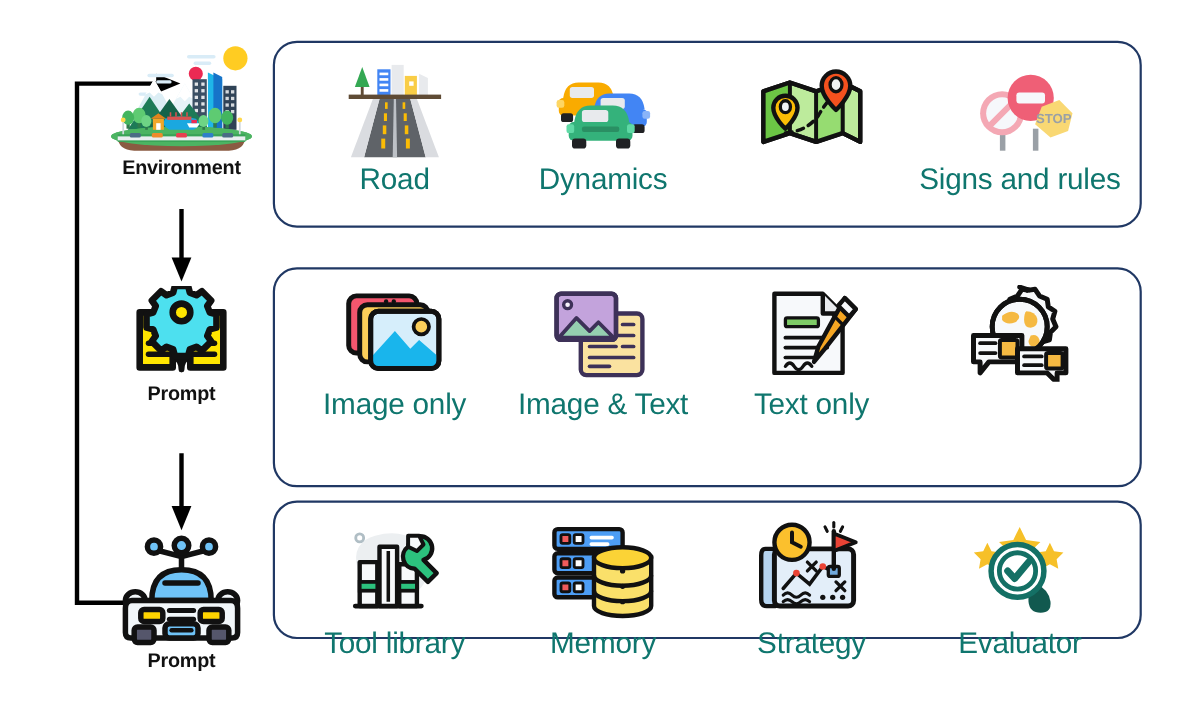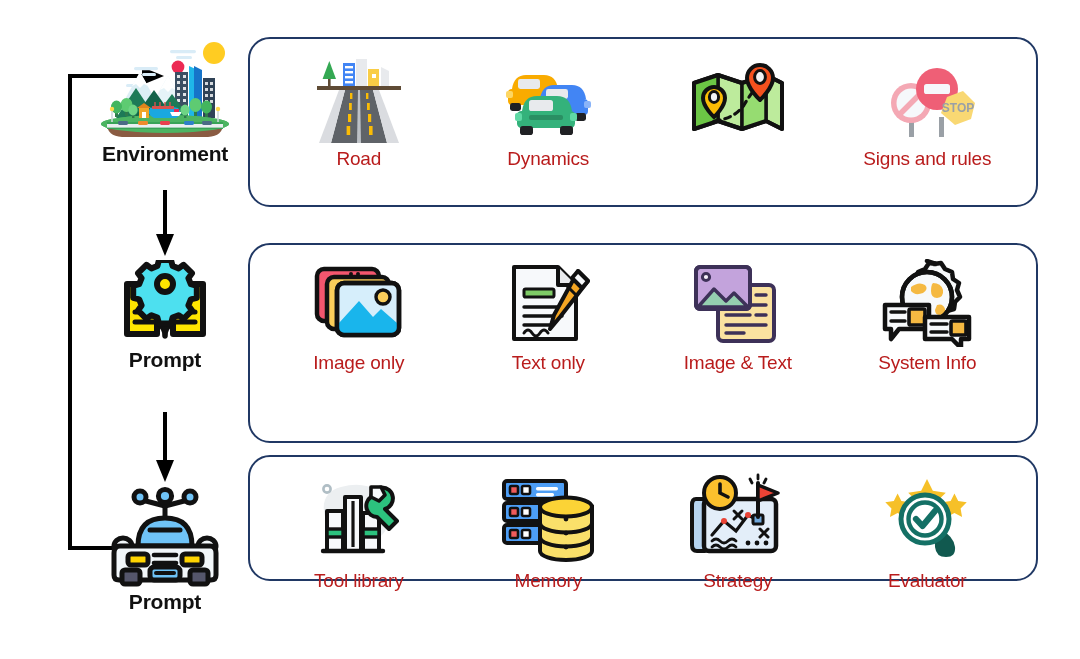--- a/index.html
+++ b/index.html
@@ -30,21 +30,21 @@
     left: 34px;
     text-align: center;
   }
   .node-icon {
     height: 108px;
     display: flex;
     align-items: center;
     justify-content: center;
   }
   .node-label {
-    font-size: 21px;
+    font-size: 18px;
     font-weight: bold;
     color: #111111;
     letter-spacing: -0.2px;
     margin-top: 1px;
     line-height: 1;
   }
   #node-environment { top: 4px; }
   #node-prompt      { top: 226px; }
   #node-agent       { top: 452px; }
   #node-prompt .node-icon  { height: 92px; }
@@ -84,22 +84,22 @@
   }
   .cell-icon {
     height: 96px;
     display: flex;
     align-items: center;
     justify-content: center;
   }
   #group-2 .cell-icon { height: 92px; }
   #group-3 .cell-icon { height: 100px; }
   .cell-label {
-    font-size: 19px;
-    color: #b91c1c;
+    font-size: 27px;
+    color: #0f766e;
     line-height: 1.05;
     white-space: nowrap;
     letter-spacing: -0.2px;
   }
   #group-1 .cell-label { margin-top: 2px; }
   #group-2 .cell-label { margin-top: 4px; }
   #group-3 .cell-label { margin-top: 2px; }
 </style>
 </head>
 <body>
@@ -469,47 +469,20 @@
             <circle cx="44" cy="15" r="2"></circle>
             <circle cx="51" cy="15" r="2"></circle>
           </g>
         </svg>
       </div>
       <div class="cell-label">Image only</div>
     </div>
 
     <div class="cell">
       <div class="cell-icon">
-        <svg width="96" height="88" viewBox="0 0 96 88">
-
-          <path d="M 14 8 h 44 l 18 18 v 54 h -62 z" fill="#f7f9fb" stroke="#111" stroke-width="4" stroke-linejoin="round"></path>
-          <path d="M 58 8 L 58 26 L 76 26" fill="#e8eaed" stroke="#111" stroke-width="4" stroke-linejoin="round"></path>
-
-          <rect x="24" y="30" width="30" height="8" rx="1.6" fill="#7ecb66" stroke="#111" stroke-width="3"></rect>
-
-          <g stroke="#111" stroke-width="3.4" stroke-linecap="round">
-            <line x1="24" y1="48" x2="62" y2="48"></line>
-            <line x1="24" y1="57" x2="62" y2="57"></line>
-            <line x1="24" y1="66" x2="52" y2="66"></line>
-          </g>
-
-          <path d="M 24 74 q 4 -6 8 0 q 4 6 8 0 q 4 -6 8 0" fill="none" stroke="#111" stroke-width="3" stroke-linecap="round"></path>
-
-          <g>
-            <path d="M 78 12 L 88 22 L 60 58 L 50 70 L 54 56 Z" fill="#f5a623" stroke="#111" stroke-width="4" stroke-linejoin="round"></path>
-            <path d="M 78 12 L 88 22 L 82 29 L 72 19 Z" fill="#f7f9fb" stroke="#111" stroke-width="4" stroke-linejoin="round"></path>
-            <line x1="67" y1="27" x2="76" y2="36" stroke="#111" stroke-width="3"></line>
-          </g>
-        </svg>
-      </div>
-      <div class="cell-label">Text only</div>
-    </div>
-
-    <div class="cell">
-      <div class="cell-icon">
         <svg width="104" height="88" viewBox="0 0 104 88">
 
           <rect x="32" y="26" width="56" height="56" rx="5" fill="#fae2a0" stroke="#3d3158" stroke-width="4"></rect>
           <g stroke="#3d3158" stroke-width="3.4" stroke-linecap="round">
             <line x1="40" y1="36" x2="64" y2="36"></line>
             <line x1="70" y1="36" x2="80" y2="36"></line>
             <line x1="40" y1="46" x2="80" y2="46"></line>
             <line x1="40" y1="56" x2="64" y2="56"></line>
             <line x1="70" y1="56" x2="80" y2="56"></line>
             <line x1="40" y1="66" x2="80" y2="66"></line>
@@ -520,20 +493,47 @@
           <circle cx="20" cy="18" r="3.6" fill="#f6f2fa" stroke="#3d3158" stroke-width="3"></circle>
           <path d="M 12 48 L 28 30 L 40 42 L 48 34 L 62 48 Z" fill="#95cfb0" stroke="#3d3158" stroke-width="3.4" stroke-linejoin="round"></path>
           <rect x="10" y="8" width="54" height="42" rx="4" fill="none" stroke="#3d3158" stroke-width="4"></rect>
         </svg>
       </div>
       <div class="cell-label">Image &amp; Text</div>
     </div>
 
     <div class="cell">
       <div class="cell-icon">
+        <svg width="96" height="88" viewBox="0 0 96 88">
+
+          <path d="M 14 8 h 44 l 18 18 v 54 h -62 z" fill="#f7f9fb" stroke="#111" stroke-width="4" stroke-linejoin="round"></path>
+          <path d="M 58 8 L 58 26 L 76 26" fill="#e8eaed" stroke="#111" stroke-width="4" stroke-linejoin="round"></path>
+
+          <rect x="24" y="30" width="30" height="8" rx="1.6" fill="#7ecb66" stroke="#111" stroke-width="3"></rect>
+
+          <g stroke="#111" stroke-width="3.4" stroke-linecap="round">
+            <line x1="24" y1="48" x2="62" y2="48"></line>
+            <line x1="24" y1="57" x2="62" y2="57"></line>
+            <line x1="24" y1="66" x2="52" y2="66"></line>
+          </g>
+
+          <path d="M 24 74 q 4 -6 8 0 q 4 6 8 0 q 4 -6 8 0" fill="none" stroke="#111" stroke-width="3" stroke-linecap="round"></path>
+
+          <g>
+            <path d="M 78 12 L 88 22 L 60 58 L 50 70 L 54 56 Z" fill="#f5a623" stroke="#111" stroke-width="4" stroke-linejoin="round"></path>
+            <path d="M 78 12 L 88 22 L 82 29 L 72 19 Z" fill="#f7f9fb" stroke="#111" stroke-width="4" stroke-linejoin="round"></path>
+            <line x1="67" y1="27" x2="76" y2="36" stroke="#111" stroke-width="3"></line>
+          </g>
+        </svg>
+      </div>
+      <div class="cell-label">Text only</div>
+    </div>
+
+    <div class="cell">
+      <div class="cell-icon">
         <svg width="104" height="88" viewBox="0 0 104 88">
 
           <g>
             <path d="M 52 2 l 7 3 7 -1 4 6 7 3 1 7 6 4 -2 7 3 7 -5 5 -1 7 -7 2 -5 5 -7 -2 -7 2
                      -5 -5 -7 -2 -1 -7 -5 -5 3 -7 -2 -7 6 -4 1 -7 7 -3 4 -6 7 1 z" fill="#f7f9fb" stroke="#111" stroke-width="4.5" stroke-linejoin="round"></path>
             <circle cx="52" cy="38" r="25" fill="#f7f9fb" stroke="#111" stroke-width="4.5"></circle>
           </g>
 
           <g fill="#f5b942">
             <path d="M 36 28 q 8 -6 14 -2 q 4 4 -2 8 q -8 3 -12 -2 z"></path>
@@ -555,21 +555,20 @@
           <g>
             <path d="M 50 58 h 44 v 22 h -8 v 9 l -9 -9 h -27 z" fill="#f7f9fb" stroke="#111" stroke-width="4.5" stroke-linejoin="round"></path>
             <g stroke="#111" stroke-width="3.4" stroke-linecap="round">
               <line x1="56" y1="65" x2="72" y2="65"></line>
               <line x1="56" y1="73" x2="72" y2="73"></line>
             </g>
             <rect x="76" y="62" width="15" height="14" rx="1.6" fill="#f5b942" stroke="#111" stroke-width="3.6"></rect>
           </g>
         </svg>
       </div>
-      <div class="cell-label">System Info</div>
     </div>
   </div>
 
   <div class="group-box" id="group-3">
 
     <div class="cell">
       <div class="cell-icon">
         <svg width="100" height="92" viewBox="0 0 100 92">
 
           <path d="M 16 44 q -6 -24 16 -30 q 22 -6 36 4 q 16 10 12 30 q -4 20 -26 22

